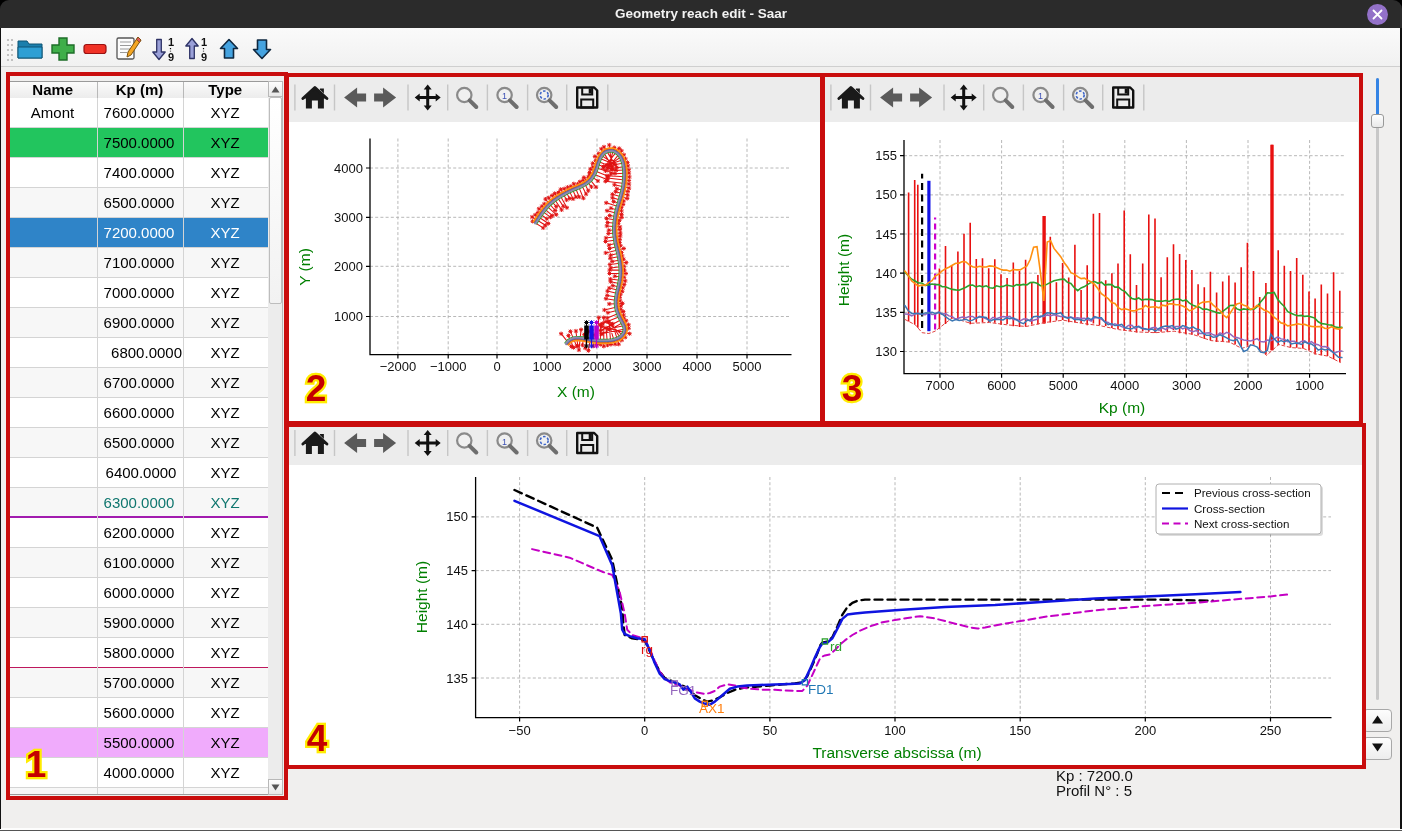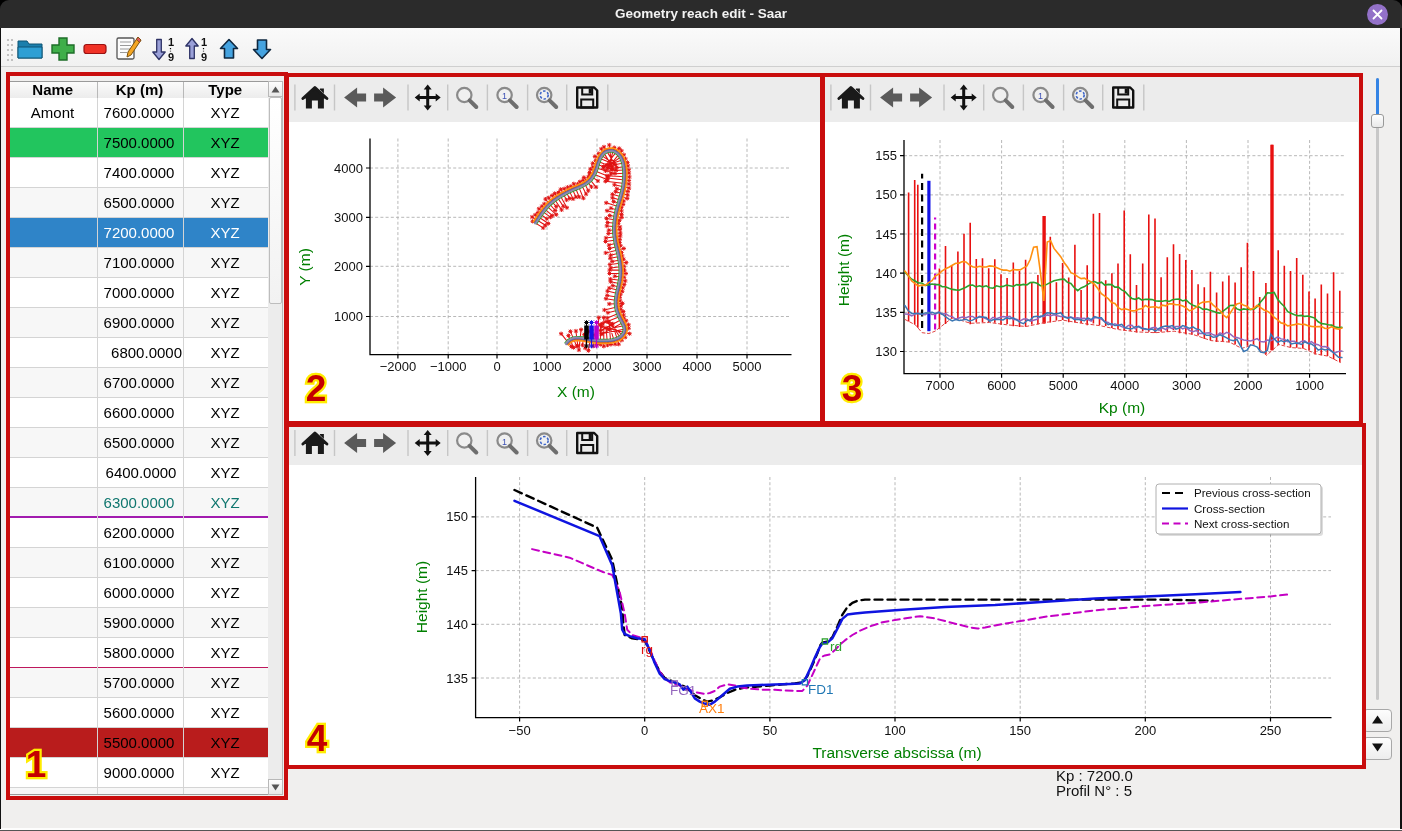--- a/index.html
+++ b/index.html
@@ -297,28 +297,28 @@
     <div style="position:absolute;left:9px;top:668px;width:259px;height:30px;background:#f7f7f7;border-bottom:1px solid #d4d4d4;box-sizing:border-box;color:#000;font-size:15px;line-height:30px;">
       <span style="position:absolute;left:0;width:87px;text-align:center"></span>
       <span style="position:absolute;left:87px;width:86px;text-align:center">5700.0000</span>
       <span style="position:absolute;left:173px;width:86px;text-align:center">XYZ</span>
     </div>
     <div style="position:absolute;left:9px;top:698px;width:259px;height:30px;background:#ffffff;border-bottom:1px solid #d4d4d4;box-sizing:border-box;color:#000;font-size:15px;line-height:30px;">
       <span style="position:absolute;left:0;width:87px;text-align:center"></span>
       <span style="position:absolute;left:87px;width:86px;text-align:center">5600.0000</span>
       <span style="position:absolute;left:173px;width:86px;text-align:center">XYZ</span>
     </div>
-    <div style="position:absolute;left:9px;top:728px;width:259px;height:30px;background:#b91c1c;border-bottom:1px solid #d4d4d4;box-sizing:border-box;color:#000;font-size:15px;line-height:30px;">
+    <div style="position:absolute;left:9px;top:728px;width:259px;height:30px;background:#f0abfc;border-bottom:1px solid #d4d4d4;box-sizing:border-box;color:#000;font-size:15px;line-height:30px;">
       <span style="position:absolute;left:0;width:87px;text-align:center"></span>
       <span style="position:absolute;left:87px;width:86px;text-align:center">5500.0000</span>
       <span style="position:absolute;left:173px;width:86px;text-align:center">XYZ</span>
     </div>
     <div style="position:absolute;left:9px;top:758px;width:259px;height:30px;background:#ffffff;border-bottom:1px solid #d4d4d4;box-sizing:border-box;color:#000;font-size:15px;line-height:30px;">
       <span style="position:absolute;left:0;width:87px;text-align:center"></span>
-      <span style="position:absolute;left:87px;width:86px;text-align:center">9000.0000</span>
+      <span style="position:absolute;left:87px;width:86px;text-align:center">4000.0000</span>
       <span style="position:absolute;left:173px;width:86px;text-align:center">XYZ</span>
     </div>
     <div style="position:absolute;left:9px;top:788px;width:259px;height:6px;background:#f7f7f7"></div>
     <div style="position:absolute;left:96.5px;top:98px;width:1px;height:696px;background:#d4d4d4"></div>
     <div style="position:absolute;left:182.5px;top:98px;width:1px;height:696px;background:#d4d4d4"></div>
     <div style="position:absolute;left:8px;top:81px;width:261px;height:714px;border:1px solid #9a9a9a;box-sizing:border-box;pointer-events:none"></div>
     <div style="position:absolute;left:268px;top:81px;width:15px;height:714px;background:#ececec;border:1px solid #b8b8b8;border-left:none;box-sizing:border-box"></div>
     <div style="position:absolute;left:268px;top:81px;width:15px;height:16px;background:linear-gradient(#fdfdfd,#e8e8e8);border:1px solid #b8b8b8;box-sizing:border-box"></div>
     <svg style="position:absolute;left:0;top:0;pointer-events:none" width="1402" height="831" viewBox="0 0 1402 831">
       <polygon points="271.5,92.5 279.5,92.5 275.5,86.5" fill="#555"></polygon>

